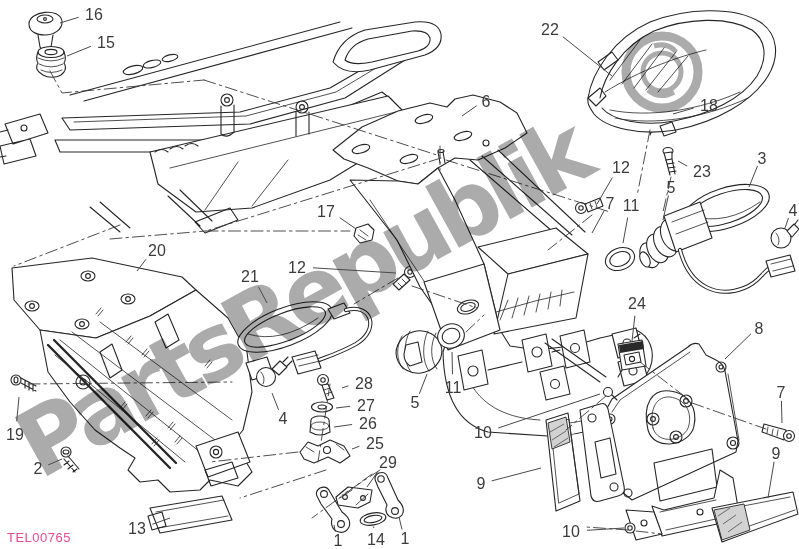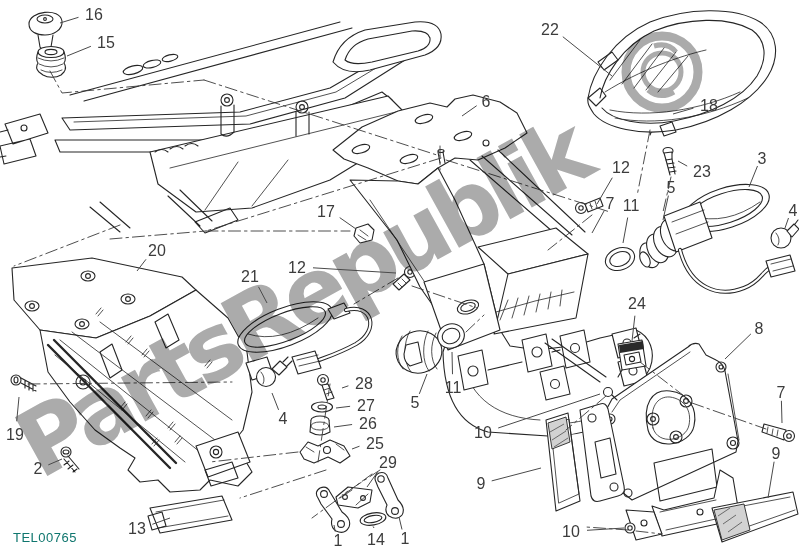--- a/index.html
+++ b/index.html
@@ -13,21 +13,21 @@
   .dd{fill:none;stroke:#3a3a3a;stroke-width:.9;stroke-dasharray:12 4 2.5 4;stroke-linecap:round;}
   .tube{fill:none;stroke:#262626;stroke-width:4.2;stroke-linecap:round;}
   .tubein{fill:none;stroke:#fff;stroke-width:2.2;stroke-linecap:round;}
   .hl{stroke:#6a6a6a;stroke-width:1;}
   .ghatch{fill:#d2d2d2;stroke:#262626;stroke-width:.9;}
   .wm{font-family:"DejaVu Sans","Liberation Sans",sans-serif;font-weight:bold;
       fill:var(--wm,#ababab);mix-blend-mode:multiply;}
   .leader{stroke:#4a4a4a;stroke-width:1;}
   .callout{font-family:"Liberation Sans",sans-serif;font-size:16px;fill:var(--callout,#3c3c3c);
       text-anchor:middle;}
-  .code{position:absolute;left:13px;top:530px;font-size:13px;letter-spacing:.5px;color:#0f766e;
+  .code{position:absolute;left:7px;top:530px;font-size:13px;letter-spacing:.5px;color:#ec4899;
       font-family:"Liberation Sans",sans-serif;}
 </style>
 </head>
 <body>
 
 <div class="stage">
 <svg width="799" height="549" viewBox="0 0 799 549">
 
   <g>
     <path class="ln" d="M70,95 L340,22 M84,101 L352,28"></path>

